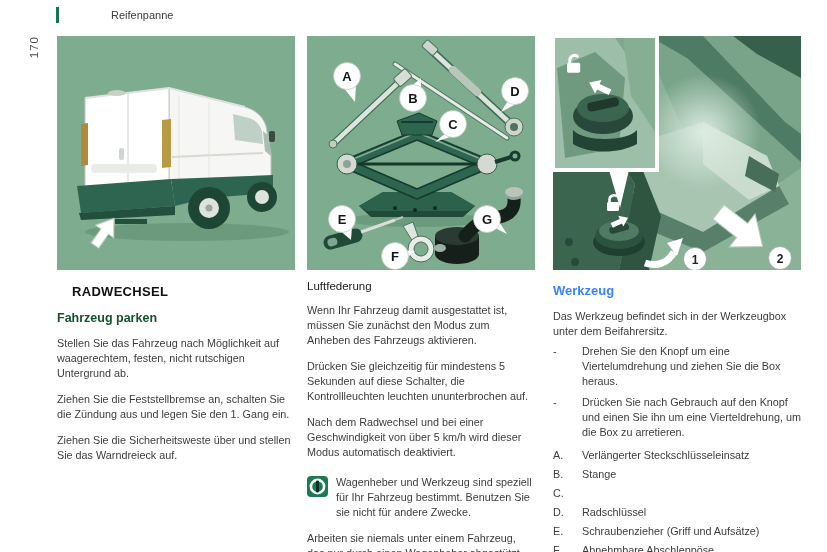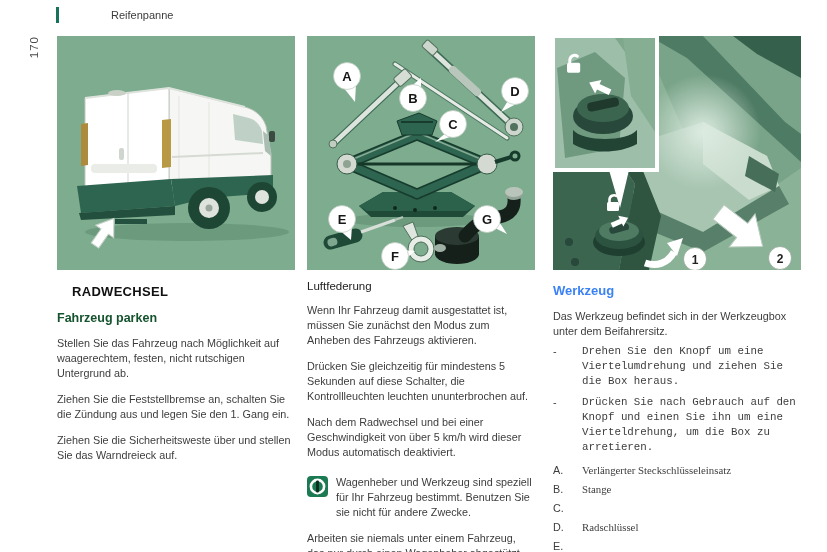--- a/index.html
+++ b/index.html
@@ -25,25 +25,25 @@
   h1.main-heading{font-size:13px;font-weight:bold;color:#111;margin:14px 0 0 0;letter-spacing:.3px;padding-left:15px;}
   h2.sub-heading{font-size:12.5px;font-weight:bold;color:#14532d;margin:12px 0 6px 0;}
   h2.col-heading{font-size:13px;font-weight:bold;color:#3b82f6;margin:13px 0 7px 0;}
   h3.light-heading{font-size:11.5px;font-weight:normal;color:#222;margin:10px 0 3px 0;}
   p.body-text{font-size:10.8px;line-height:15px;margin:11px 0 5px 0;}
   .note{position:relative;margin:15px 0 5px 0;padding-left:29px;min-height:24px;}
   .note-icon{position:absolute;left:0;top:1px;width:21px;height:21px;}
   .steps{margin:2px 0 6px 0;}
   .step-row{display:flex;font-size:10.8px;line-height:15px;margin:0 0 6px 0;}
   .step-marker{width:29px;flex:none;}
-  .step-text{flex:1;font-family:Liberation Mono, monospace;}
+  .step-text{flex:1;}
   .tool-list{margin:4px 0 0 0;}
   .tool-row{display:flex;font-size:10.8px;line-height:19px;}
   .tool-key{width:29px;flex:none;}
-  .tool-label{flex:1;font-family:Liberation Serif, serif;}
+  .tool-label{flex:1;}
   .balloon-letter{font-size:13px;font-weight:bold;fill:#161616;}
   .fig-number{font-size:12px;font-weight:bold;fill:#222;}
 </style>
 </head>
 <body>
 
 <div class="breadcrumb">
   <span class="crumb-bar"></span>
   <span class="crumb-label">Reifenpanne</span>
 </div>
@@ -329,20 +329,21 @@
     </div>
     <div class="tool-row">
       <span class="tool-key">C.</span>
     </div>
     <div class="tool-row">
       <span class="tool-key">D.</span>
       <span class="tool-label">Radschlüssel</span>
     </div>
     <div class="tool-row">
       <span class="tool-key">E.</span>
+      <span class="tool-label">Schraubenzieher (Griff und Aufsätze)</span>
     </div>
     <div class="tool-row">
       <span class="tool-key">F.</span>
       <span class="tool-label">Abnehmbare Abschleppöse</span>
     </div>
 
   </div>
 </section>
 
 </body></html>

